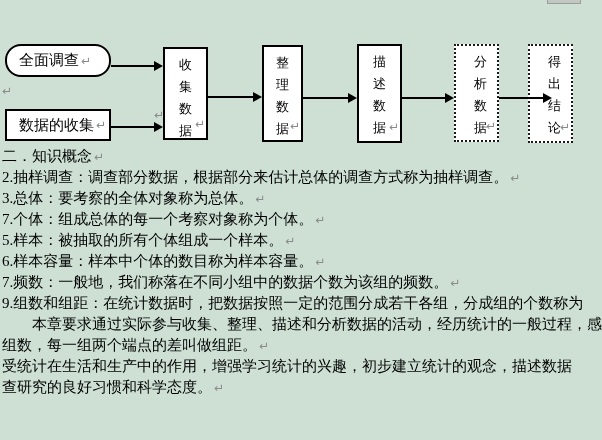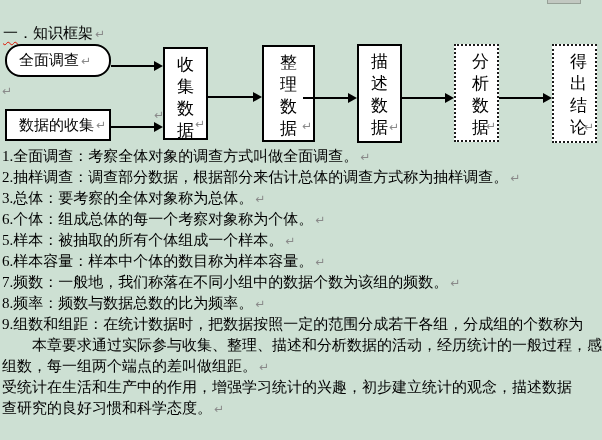--- a/index.html
+++ b/index.html
@@ -23,21 +23,21 @@
   }
 
   
   .pilcrow{color:#8a8a8a;font-size:12px;margin-left:2px;font-family:"DejaVu Sans",sans-serif;}
   .stray-mark{position:absolute;color:#8a8a8a;font-size:12px;font-family:"DejaVu Sans",sans-serif;}
 
   
   .fbox{position:absolute;background:#ffffff;border:2px solid #000;box-sizing:border-box;}
   .fbox.dotted{border:2px dotted #1a1a1a;padding-left:8px;}
   .hbox{padding-left:12px;display:flex;align-items:center;font-size:15px;}
-  .vchars{margin:5px auto 0;width:17px;line-height:22px;text-align:center;word-break:break-all;font-size:17px;}
+  .vchars{margin:5px auto 0;width:17px;line-height:22px;text-align:center;word-break:break-all;font-size:13px;}
   .vmark{position:absolute;right:1px;bottom:7px;color:#8a8a8a;font-size:12px;font-family:"DejaVu Sans",sans-serif;}
 
   .arrow{position:absolute;height:10px;}
   .arrow .shaft{position:absolute;left:0;right:7px;top:4px;border-top:2px solid #000;}
   .arrow .head{position:absolute;right:0;top:0;width:0;height:0;
     border-left:9px solid #000;border-top:5px solid transparent;border-bottom:5px solid transparent;}
 
   
   .body-text{position:absolute;left:2px;top:146px;width:600px;}
   .bline{height:21px;line-height:21px;font-size:15px;white-space:nowrap;overflow:hidden;}
@@ -47,55 +47,54 @@
     background:#c2c8c1;border:1px solid #96a096;border-top:none;box-sizing:border-box;}
 </style>
 </head>
 <body>
 
 <div class="doc">
 
   <div class="top-fragment"></div>
 
 
-  <div class="heading1"><span class="wavy">一</span><span>．知识框架</span><span class="pilcrow">↵</span></div>
 
   <div>
 
     <div class="fbox hbox" style="left:5px;top:44px;width:106px;height:33px;border-radius:16px;">
         <span>全面调查</span>
         <span class="pilcrow">↵</span>
       </div>
 
     <div class="fbox hbox" style="left:5px;top:109px;width:106px;height:32px;">
         <span>数据的收集</span>
         <span class="pilcrow">↵</span>
       </div>
 
     <div class="fbox" style="left:163px;top:47px;width:45px;height:93px;">
       <div class="vchars">收集数据</div>
       <span class="vmark">↵</span>
     </div>
 
-    <div class="fbox" style="left:262px;top:45px;width:53px;height:97px;">
+    <div class="fbox" style="left:262px;top:45px;width:41px;height:97px;">
       <div class="vchars">整理数据</div>
       <span class="vmark">↵</span>
     </div>
 
     <div class="fbox" style="left:357px;top:44px;width:45px;height:99px;">
       <div class="vchars">描述数据</div>
       <span class="vmark">↵</span>
     </div>
 
     <div class="fbox dotted" style="left:454px;top:44px;width:45px;height:98px;">
       <div class="vchars">分析数据</div>
       <span class="vmark">↵</span>
     </div>
 
-    <div class="fbox dotted" style="left:552px;top:44px;width:45px;height:99px;">
+    <div class="fbox dotted" style="left:528px;top:44px;width:45px;height:99px;">
       <div class="vchars">得出结论</div>
       <span class="vmark">↵</span>
     </div>
 
     <div class="arrow" style="left:111px;top:61px;width:52px;">
       <div class="shaft"></div>
       <div class="head"></div>
     </div>
     <div class="arrow" style="left:111px;top:122px;width:52px;">
       <div class="shaft"></div>
@@ -116,28 +115,27 @@
     <div class="arrow" style="left:499px;top:93px;width:53px;">
       <div class="shaft"></div>
       <div class="head"></div>
     </div>
 
     <span class="stray-mark" style="left:2px;top:84px;">↵</span>
     <span class="stray-mark" style="left:154px;top:108px;">↵</span>
   </div>
 
   <div class="body-text">
-      <div class="bline"><span>1.全面调查：考察全体对象的调查方式叫做全面调查。</span><span class="pilcrow">↵</span></div>
+      <div class="bline"><span>二．知识概念</span><span class="pilcrow">↵</span></div>
       <div class="bline"><span>2.抽样调查：调查部分数据，根据部分来估计总体的调查方式称为抽样调查。</span><span class="pilcrow">↵</span></div>
       <div class="bline"><span>3.总体：要考察的全体对象称为总体。</span><span class="pilcrow">↵</span></div>
-      <div class="bline"><span>6.个体：组成总体的每一个考察对象称为个体。</span><span class="pilcrow">↵</span></div>
+      <div class="bline"><span>7.个体：组成总体的每一个考察对象称为个体。</span><span class="pilcrow">↵</span></div>
       <div class="bline"><span>5.样本：被抽取的所有个体组成一个样本。</span><span class="pilcrow">↵</span></div>
       <div class="bline"><span>6.样本容量：样本中个体的数目称为样本容量。</span><span class="pilcrow">↵</span></div>
       <div class="bline"><span>7.频数：一般地，我们称落在不同小组中的数据个数为该组的频数。</span><span class="pilcrow">↵</span></div>
-      <div class="bline"><span>8.频率：频数与数据总数的比为频率。</span><span class="pilcrow">↵</span></div>
       <div class="bline"><span>9.组数和组距：在统计数据时，把数据按照一定的范围分成若干各组，分成组的个数称为</span><span class="pilcrow"></span></div>
       <div class="bline"><span>　　本章要求通过实际参与收集、整理、描述和分析数据的活动，经历统计的一般过程，感</span><span class="pilcrow"></span></div>
       <div class="bline"><span>组数，每一组两个端点的差叫做组距。</span><span class="pilcrow">↵</span></div>
       <div class="bline"><span>受统计在生活和生产中的作用，增强学习统计的兴趣，初步建立统计的观念，描述数据</span><span class="pilcrow"></span></div>
       <div class="bline"><span>查研究的良好习惯和科学态度。</span><span class="pilcrow">↵</span></div>
     </div>
 
 </div>
 
 </body></html>

